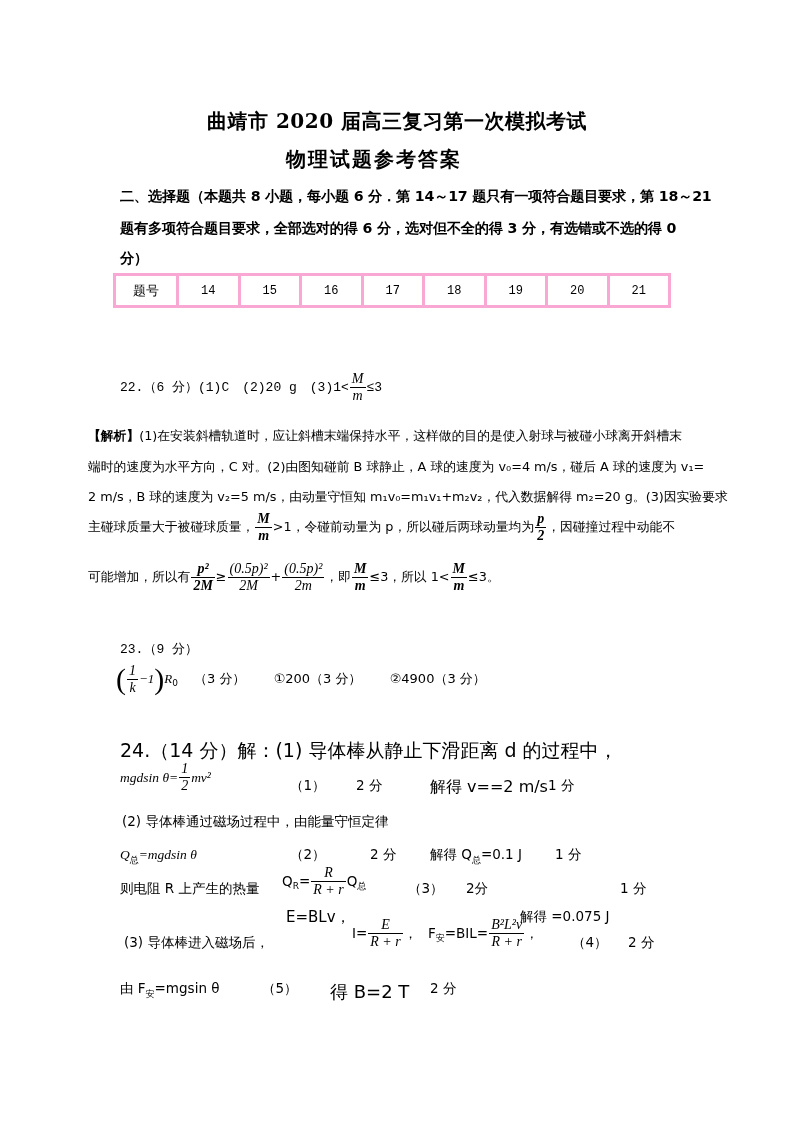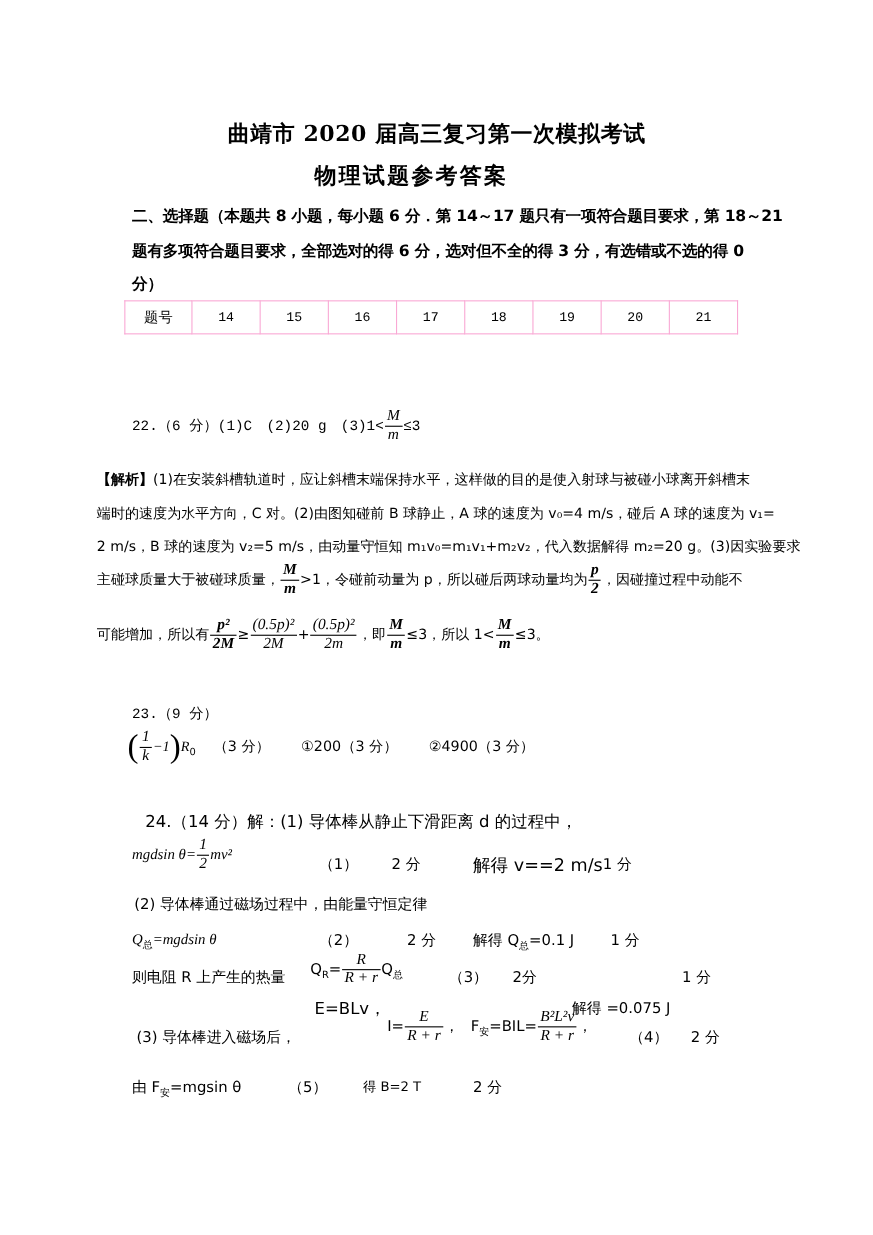--- a/index.html
+++ b/index.html
@@ -10,21 +10,21 @@
     }
     .abs { position: absolute; white-space: nowrap; }
     .title1 { left: 0; width: 794px; top: 108px; text-align: center; font-size: 20px; font-weight: bold; letter-spacing: 0.5px; }
     .title2 { left: 0; width: 748px; top: 146px; text-align: center; font-size: 20px; font-weight: bold; letter-spacing: 2px; }
     .sec { left: 120px; font-size: 14.2px; font-weight: bold; font-family: "DejaVu Sans", "Liberation Sans", sans-serif; letter-spacing: -0.2px; }
     table.ans {
       position: absolute; left: 113px; top: 273px; width: 558px;
       border-collapse: collapse; font-size: 12px;
     }
     table.ans td {
-      border: 1px solid #f9a8d4; text-align: center; height: 29px; padding: 0;
+      border: 3px solid #f9a8d4; text-align: center; height: 29px; padding: 0;
       font-family: "Liberation Mono", "DejaVu Sans Mono", monospace;
     }
     table.ans td.hd { font-family: "DejaVu Sans", "Liberation Sans", sans-serif; font-size: 13px; width: 60px; }
     .txt { font-size: 13px; font-family: "DejaVu Sans", "Liberation Sans", sans-serif; }
     .mono { font-family: "Liberation Mono", "DejaVu Sans Mono", monospace; }
     .it { font-style: italic; font-family: "Liberation Serif", "DejaVu Serif", serif; }
     .frac { display: inline-block; vertical-align: middle; text-align: center; font-family: "Liberation Serif", serif; font-style: italic; line-height: 1; margin: 0 1px; }
     .frac .n { display: block; padding: 0 2px 1px; border-bottom: 1px solid #000; font-size: 14px; }
     .frac .d { display: block; padding: 1px 2px 0; font-size: 14px; }
     .frac.bold .n, .frac.bold .d { font-weight: bold; }
@@ -74,21 +74,21 @@
 </div>
 
 <div class="abs txt mono" style="left:120px; top:640px; font-size:13px;">23.（9 分）</div>
 <div class="abs txt" style="left:116px; top:662px; font-size:13px;">
   <span class="paren">(</span><span class="frac"><span class="n">1</span><span class="d">k</span></span><span class="it">−1</span><span class="paren">)</span><span class="it">R</span><sub>0</sub>
   <span style="margin-left:12px;">（3 分）</span>
   <span style="margin-left:24px;">①200（3 分）</span>
   <span style="margin-left:24px;">②4900（3 分）</span>
 </div>
 
-<div class="abs txt" style="left:132px; top:738px; font-size:15px;text-align:right;">24.（14 分）解：(1) 导体棒从静止下滑距离 d 的过程中，</div>
+<div class="abs txt" style="left:120px; top:738px; font-size:19px;text-align:right;">24.（14 分）解：(1) 导体棒从静止下滑距离 d 的过程中，</div>
 
 <div class="abs txt" style="left:120px; top:762px; font-size:13.5px;">
   <span class="it">mgdsin θ=</span><span class="frac"><span class="n">1</span><span class="d">2</span></span><span class="it">mv²</span>
 </div>
 <div class="abs txt" style="left:290px; top:777px; font-size:13.5px;">（1）</div>
 <div class="abs txt" style="left:356px; top:777px; font-size:13.5px;">2 分</div>
 <div class="abs txt" style="left:430px; top:777px; font-size:16px;">解得 v==2 m/s</div>
 <div class="abs txt" style="left:548px; top:777px; font-size:13.5px;">1 分</div>
 
 <div class="abs txt" style="left:122px; top:813px; font-size:13.5px;">(2) 导体棒通过磁场过程中，由能量守恒定律</div>
@@ -120,14 +120,14 @@
 <div class="abs txt" style="left:428px; top:918px; font-size:13.5px;">
   <span>F</span><sub>安</sub><span>=BIL=</span><span class="frac"><span class="n">B²L²v</span><span class="d">R + r</span></span><span>，</span>
 </div>
 <div class="abs txt" style="left:572px; top:934px; font-size:13.5px;">（4）</div>
 <div class="abs txt" style="left:628px; top:934px; font-size:13.5px;">2 分</div>
 
 <div class="abs txt" style="left:120px; top:980px; font-size:13.5px;">
   <span>由 F</span><sub>安</sub><span>=mgsin θ</span>
 </div>
 <div class="abs txt" style="left:262px; top:980px; font-size:13.5px;">（5）</div>
-<div class="abs txt" style="left:330px; top:980px; font-size:12px;">得 B=2 T</div>
+<div class="abs txt" style="left:330px; top:980px; font-size:18px;">得 B=2 T</div>
 <div class="abs txt" style="left:430px; top:980px; font-size:13.5px;">2 分</div>
 
 </body></html>

